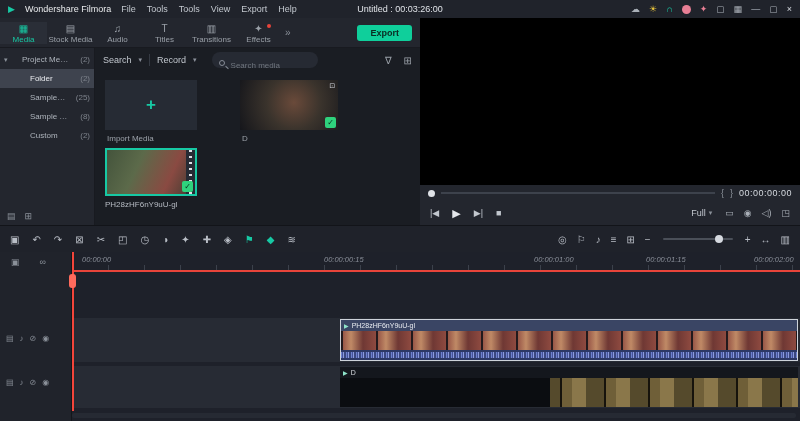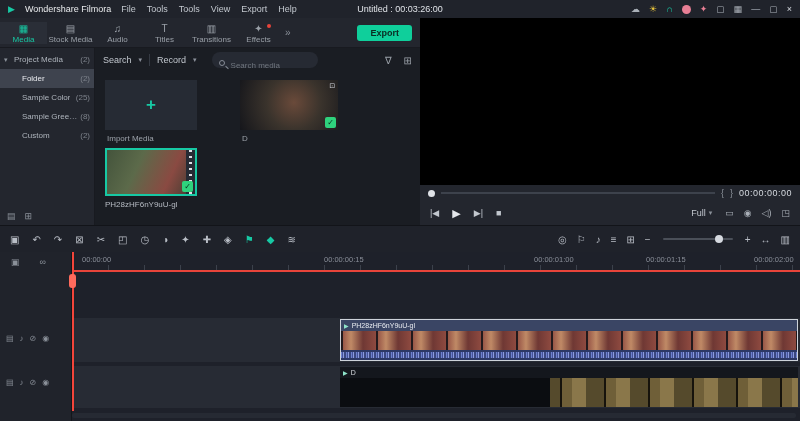--- a/index.html
+++ b/index.html
@@ -26,21 +26,21 @@
        color:#9aa0a8;padding-top:2px;position:relative;cursor:default;}
   .tab .ticon{font-size:10px;line-height:10px;}
   .tab.active{color:#17c9a4;background:#2a2e37;}
   .tab .dot{position:absolute;top:2px;right:11px;width:4px;height:4px;border-radius:50%;background:#e8443a;}
   .chevrons{color:#8a9099;margin:0 3px;font-size:10px;}
   .export-btn{margin-left:auto;margin-right:8px;background:#0fcf9b;color:#0b2b22;font-weight:bold;
               font-size:9px;padding:3px 13px;border-radius:3px;}
 
   .left-body{position:absolute;top:30px;left:0;right:0;bottom:0;display:flex;}
   .sidebar{width:95px;background:#23262e;border-right:1px solid #181a20;padding-top:2px;position:relative;flex-shrink:0;}
-  .side-item{height:19px;display:flex;align-items:center;font-size:8px;color:#aeb4bc;padding:0 4px;gap:2px;white-space:nowrap;}
+  .side-item{height:19px;display:flex;align-items:center;font-size:8px;color:#aeb4bc;padding:0 4px;gap:10px;white-space:nowrap;}
   .side-item .arrow{width:8px;color:#8a9099;font-size:7px;flex-shrink:0;}
   .side-item .lbl{overflow:hidden;text-overflow:ellipsis;}
   .side-item .cnt{margin-left:auto;color:#7d828b;flex-shrink:0;}
   .side-item.lvl1{padding-left:12px;}
   .side-item.active{background:#3e434e;color:#e8eaee;}
   .side-bottom{position:absolute;bottom:4px;left:7px;display:flex;gap:9px;color:#8a9099;font-size:9px;}
 
   .media{flex:1;background:#1a1d23;position:relative;}
   .media-toolbar{height:24px;display:flex;align-items:center;padding:0 8px;font-size:9px;color:#c2c7ce;gap:7px;}
   .mcaret{font-size:7px;color:#8a9099;}
@@ -99,21 +99,21 @@
 
   
   .timeline{position:absolute;top:252px;left:0;width:800px;height:169px;background:#1e212a;}
   .tl-leftcol{position:absolute;top:0;left:0;width:72px;height:169px;background:#20232b;border-right:1px solid #14161b;}
   .tl-topicons{position:absolute;top:5px;left:11px;display:flex;gap:20px;color:#8a9099;font-size:9px;}
   .trackicons{position:absolute;left:6px;display:flex;gap:6px;color:#8a9099;font-size:8px;}
   .ti1{top:82px;} .ti2{top:126px;}
   .ruler{position:absolute;top:0;left:72px;right:0;height:18px;font-size:7.5px;color:#8a8f99;
          background-image:repeating-linear-gradient(90deg,#3c414b 0 1px,rgba(0,0,0,0) 1px 36px);
          background-size:100% 5px;background-position:0 100%;background-repeat:no-repeat;}
-  .rlabel{position:absolute;top:3px;}
+  .rlabel{position:absolute;top:3px;font-style:italic;}
   .redline{position:absolute;top:18px;left:72px;right:0;height:2px;background:#e8443a;z-index:3;}
   .track{position:absolute;left:72px;right:0;background:#272b34;}
   .track1{top:66px;height:44px;} .track2{top:114px;height:42px;}
   .clip{position:absolute;left:268px;right:2px;top:1px;bottom:1px;display:flex;flex-direction:column;}
   .clip1{border:1px solid #ced3da;}
   .ctitle{height:11px;display:flex;align-items:center;gap:3px;padding:0 3px;font-size:7px;
           color:#e8ebf0;overflow:hidden;white-space:nowrap;flex-shrink:0;}
   .c1t{background:#3a4564;}
   .cfilm{color:#8fe3c9;font-size:6px;}
   .c1frames{height:19px;flex-shrink:0;

